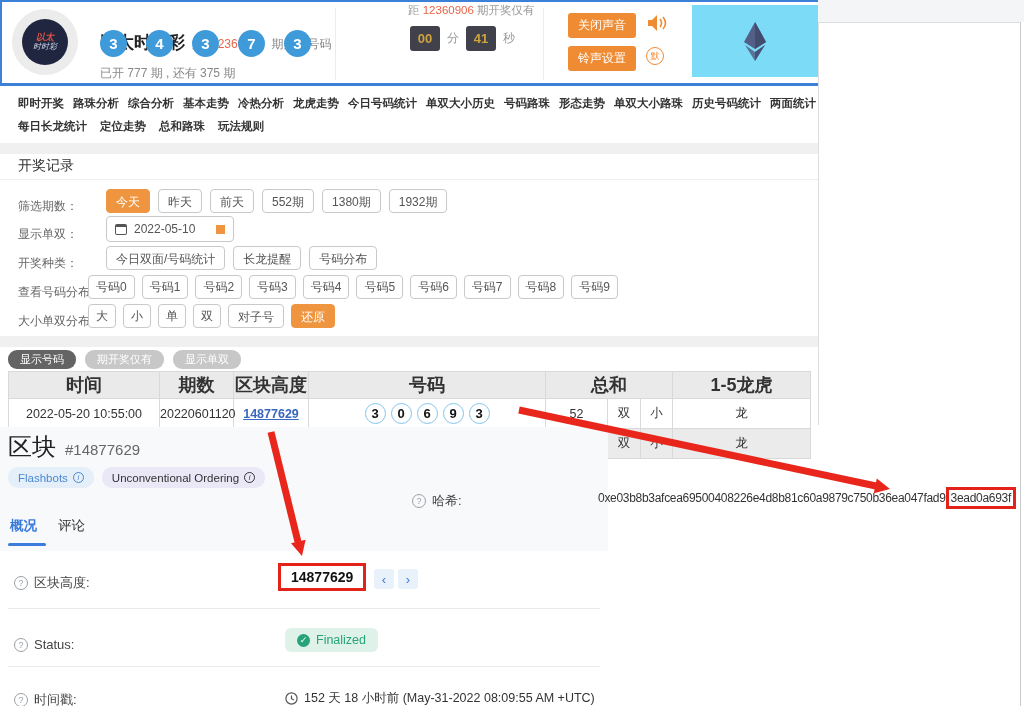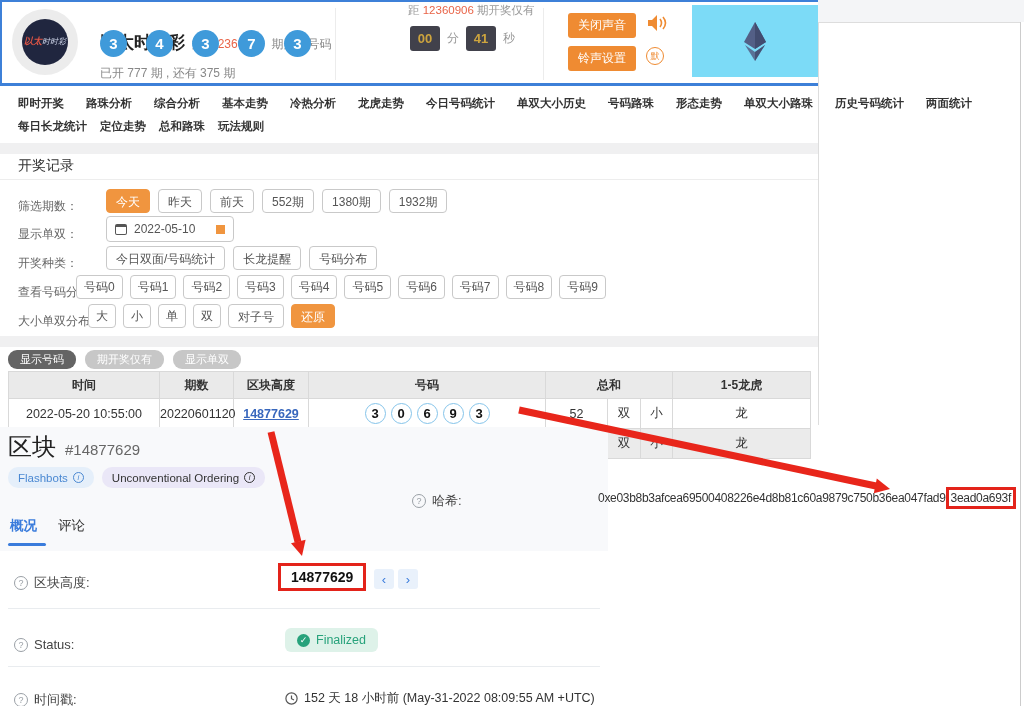--- a/index.html
+++ b/index.html
@@ -7,21 +7,21 @@
   .stage { position:relative; width:1024px; height:706px; overflow:hidden; background:#fff; }
   .abs { position:absolute; }
 
   
   .lwin { left:0; top:0; width:818px; height:457px; background:#fff; z-index:1; }
   .lheader { left:0; top:0; width:818px; height:86px; background:#fff;
              border:2px solid #3d80d8; border-right:none; border-bottom:3px solid #3d80d8; }
   .logo-ring { left:10px; top:7px; width:66px; height:66px; border-radius:50%; background:#ececec;
                display:flex; align-items:center; justify-content:center; }
   .logo-core { width:46px; height:46px; border-radius:50%; background:#20263f; color:#cfd6ea;
-               display:flex; flex-direction:row; align-items:center; justify-content:center;
+               display:flex; flex-direction:column; align-items:center; justify-content:center;
                font-style:italic; line-height:1.1; }
   .logo-core .l1 { font-size:9px; color:#e05545; font-weight:bold; }
   .logo-core .l2 { font-size:8px; }
   .ltitle { left:98px; top:9px; display:flex; align-items:baseline; gap:7px; white-space:nowrap; }
   .ltitle .name { font-size:17px; font-weight:bold; color:#222;margin-top:20px; }
   .ltitle .gray { font-size:12px; color:#888; }
   .ltitle .num  { font-size:12px; color:#e96448; }
   .balls { left:98px; top:28px; display:flex; gap:19px; }
   .ball { width:27px; height:27px; border-radius:50%; background:#3f9ada; color:#fff;
           font-size:15px; font-weight:bold; display:flex; align-items:center; justify-content:center; }
@@ -35,21 +35,21 @@
   .cdunit { font-size:12px; color:#999; margin:0 7px; }
   .obtn { width:68px; height:25px; background:#ef8b32; border:none; border-radius:3px; color:#fff;
           font-size:12px; display:flex; align-items:center; justify-content:center; cursor:pointer;
           font-family:inherit; }
   .speaker { left:645px; top:12px; }
   .mute { left:644px; top:45px; width:18px; height:18px; border:1.5px solid #ef8b32; border-radius:50%;
           color:#ef8b32; font-size:9px; display:flex; align-items:center; justify-content:center; }
   .ethbox { left:690px; top:3px; width:126px; height:72px; background:#7cdbf7;
             display:flex; align-items:center; justify-content:center; }
 
-  .nav1 { left:18px; top:96px; display:flex; gap:22px; font-size:11.5px; font-weight:600; color:#333; white-space:nowrap; }
+  .nav1 { left:18px; top:96px; display:flex; gap:9px; font-size:11.5px; font-weight:600; color:#333; white-space:nowrap; }
   .nav2 { left:18px; top:119px; display:flex; gap:13px; font-size:11.5px; font-weight:600; color:#333; white-space:nowrap; }
   .nav1 span, .nav2 span { cursor:pointer; }
   .strip { left:0; width:818px; height:11px; background:#f0f0f1; }
   .sect-title { left:18px; top:157px; font-size:14px; font-weight:normal; color:#333; }
   .hdiv { left:0; top:179px; width:818px; height:1px; background:#ededed; }
 
   .frow { display:flex; align-items:flex-end; height:26px; }
   .flabel { font-size:12px; color:#666; white-space:nowrap; }
   .fopts { display:flex; gap:8px; align-items:center; }
   .fbtn { height:24px; line-height:22px; padding:1px 9px; border:1px solid #c9c9c9; border-radius:4px;
@@ -61,21 +61,21 @@
   .calicon { width:12px; height:11px; border:1.5px solid #555; border-top:3px solid #555; border-radius:2px; }
   .dateval { flex:1; font-size:12px; color:#555; }
   .osq { width:9px; height:9px; background:#f0953f; }
 
   .dtabs { left:8px; top:350px; display:flex; gap:9px; }
   .dtab { height:19px; line-height:19px; padding:0 12px; border-radius:9px; color:#fff; font-size:11px;
           background:#c7c7c7; cursor:pointer; border:none; font-family:inherit; }
   .dtab.active { background:#646464; }
 
   table.rec { left:8px; top:371px; position:absolute; width:802px; border-collapse:collapse; table-layout:fixed; }
-  table.rec th { background:#eaeaea; border:1px solid #d9d9d9; height:27px; font-size:12px; font-weight:600; color:#333; }
+  table.rec th { background:#eaeaea; border:1px solid #d9d9d9; height:27px; font-size:18px; font-weight:600; color:#333; }
   table.rec td { border:1px solid #d9d9d9; height:30px; font-size:12.5px; color:#333; text-align:center; }
   tr.r2 td { background:#ebebeb; }
   .blink { color:#3867bd; font-weight:bold; text-decoration:underline; cursor:pointer; }
   .tballs { display:flex; gap:5px; justify-content:center; }
   .tball { width:21px; height:21px; border-radius:50%; border:1.5px solid #85c4ea; background:#fff;
            color:#111; font-size:13px; font-weight:bold; display:flex; align-items:center; justify-content:center; }
   .red { color:#e0483e; } .blue { color:#4a78d6; }
 
   
   .rstrip { left:818px; top:0; width:206px; height:22px; background:#f4f5f7; z-index:2; }
@@ -244,21 +244,21 @@
     </div>
     <div class="abs fopts" style="left:106px; top:246px;">
       <button class="fbtn">今日双面/号码统计</button>
       <button class="fbtn">长龙提醒</button>
       <button class="fbtn">号码分布</button>
     </div>
 
     <div class="abs frow" style="left:18px; top:275px;">
       <span class="flabel">查看号码分布：</span>
     </div>
-    <div class="abs fopts" style="left:76px; top:275px; gap:7px;">
+    <div class="abs fopts" style="left:88px; top:275px; gap:7px;">
       <button class="fbtn sq">号码0</button>
       <button class="fbtn sq">号码1</button>
       <button class="fbtn sq">号码2</button>
       <button class="fbtn sq">号码3</button>
       <button class="fbtn sq">号码4</button>
       <button class="fbtn sq">号码5</button>
       <button class="fbtn sq">号码6</button>
       <button class="fbtn sq">号码7</button>
       <button class="fbtn sq">号码8</button>
       <button class="fbtn sq">号码9</button>

